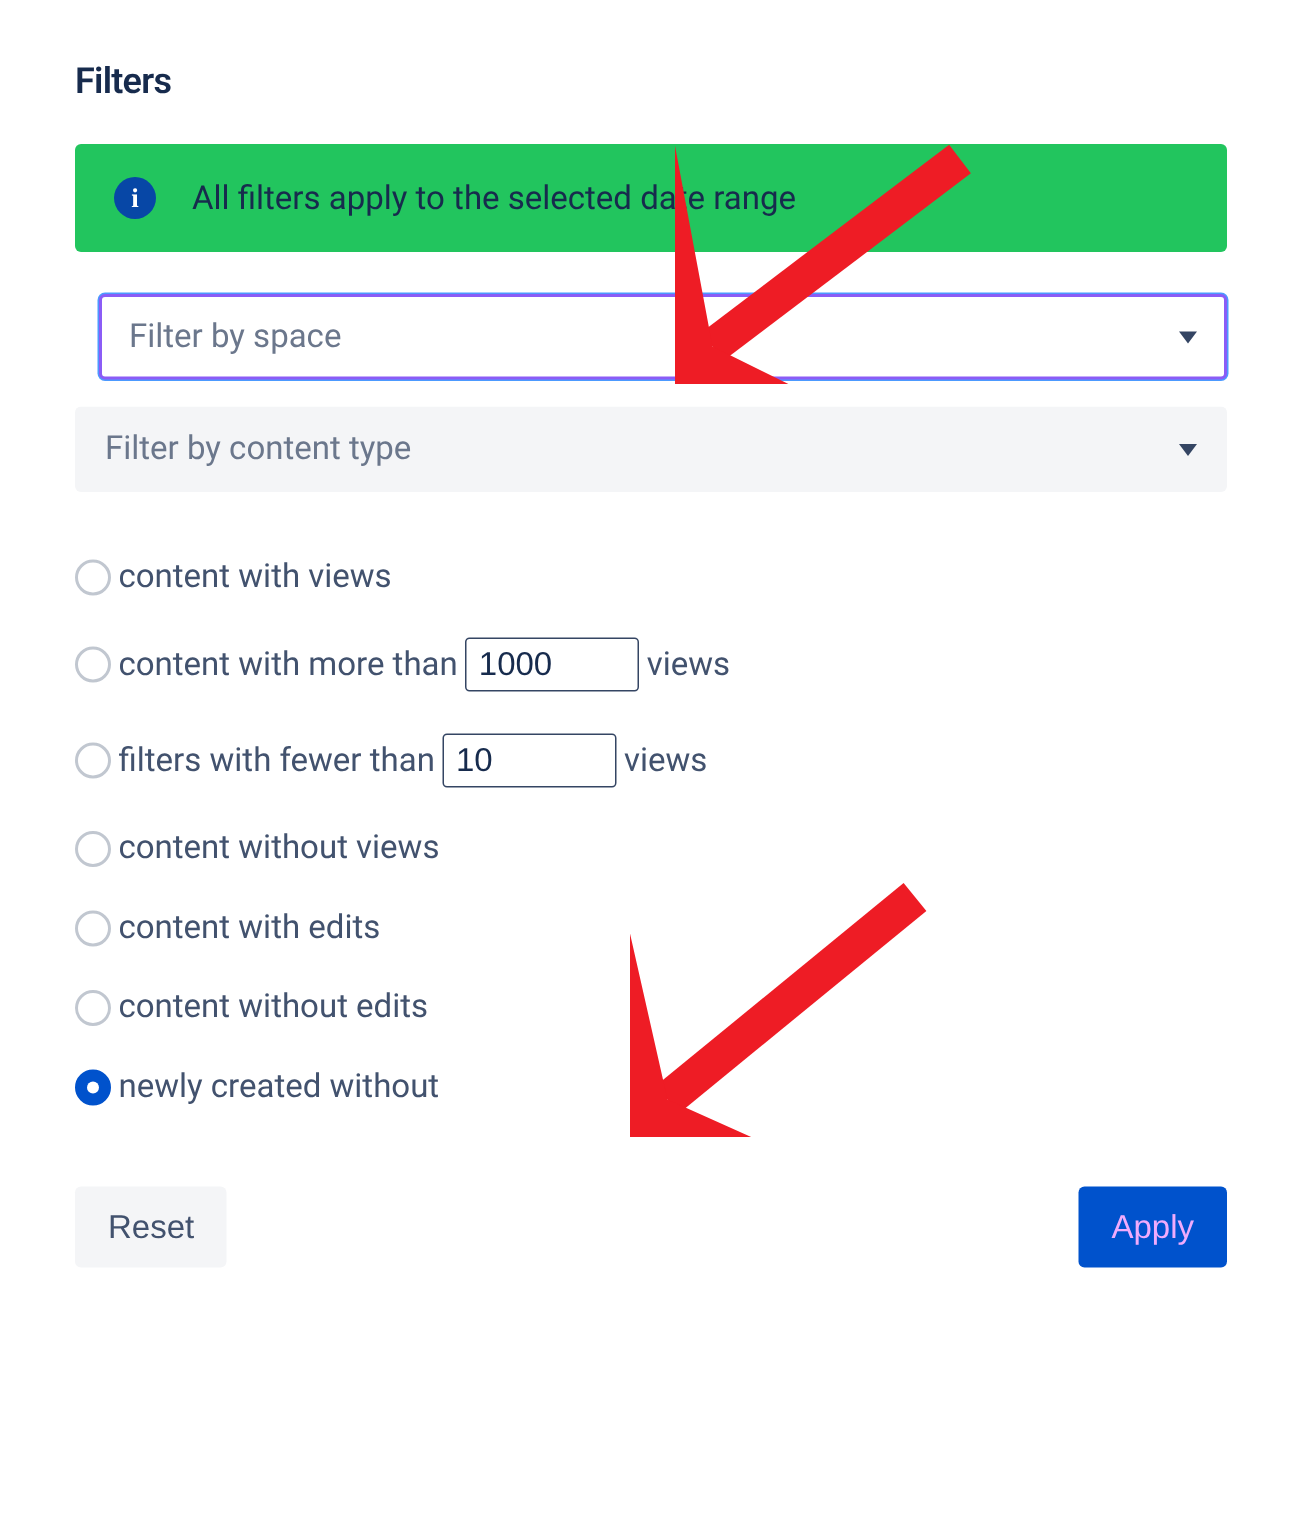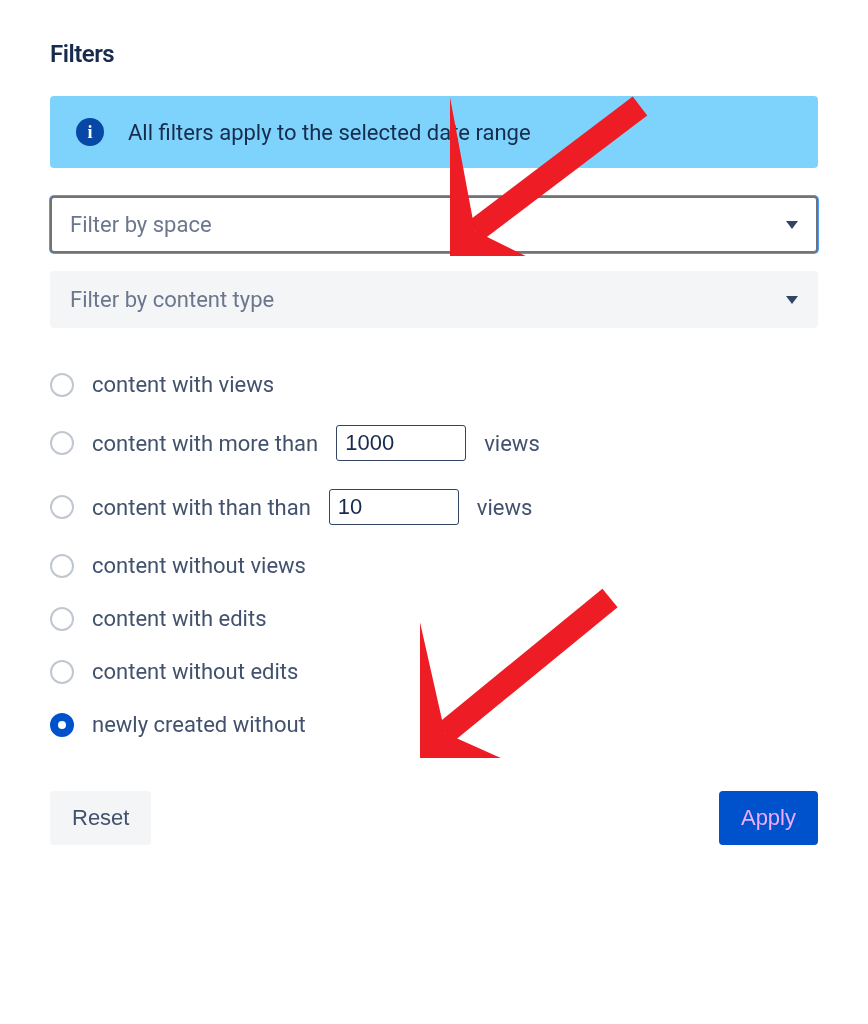--- a/index.html
+++ b/index.html
@@ -12,21 +12,21 @@
     background: #fff;
     width: 868px;
   }
   h1.title {
     font-size: 24px;
     font-weight: 600;
     margin: 0 0 28px 0;
     letter-spacing: -0.5px;
   }
   .info-banner {
-    background: #7dd3fc;
+    background: #22c55e;
     border-radius: 4px;
     padding: 22px 26px;
     display: flex;
     align-items: center;
     gap: 24px;
     margin-bottom: 28px;
   }
   .info-icon {
     width: 28px; height: 28px;
     border-radius: 50%;
@@ -47,40 +47,41 @@
     display:flex; align-items:center; justify-content:space-between;
     padding: 14px 18px;
     border-radius:4px;
     font-size:22px;
     color:#6B778C;
     cursor:pointer;
     margin-bottom: 18px;
   }
   .dropdown.focused {
     background:#fff;
-    border:2px solid #737373;
+    border:2px solid #8b5cf6;
     box-shadow: 0 0 0 1px #4C9AFF;
+    margin-left: 16px;
   }
   .dropdown.plain {
     background:#F4F5F7;
     border:2px solid transparent;
     gap:28px;
   }
   .chevron {
     width:0;height:0;
     border-left:6px solid transparent;
     border-right:6px solid transparent;
     border-top:8px solid #344563;
   }
 
   .radio-group { margin-top: 30px; }
   .radio-row {
     display:flex; align-items:center;
     padding: 14px 0;
-    gap:18px;
+    gap:5px;
     color:#42526E;
     font-size:22px;
   }
   .radio {
     width:24px;height:24px;
     border-radius:50%;
     border:2px solid #C1C7D0;
     flex:0 0 24px;
     display:flex;align-items:center;justify-content:center;
     cursor:pointer;
@@ -88,21 +89,21 @@
   }
   .radio.checked {
     border-color:#0052CC;
     background:#0052CC;
   }
   .radio.checked::after{
     content:"";
     width:8px;height:8px;border-radius:50%;background:#fff;
   }
   .num-input {
-    width:130px;
+    width:116px;
     font-size:22px;
     padding:4px 8px;
     border:1px solid #344563;
     border-radius:3px;
     color:#172B4D;
   }
 
   .buttons {
     display:flex; justify-content:space-between; gap:16px;
     margin-top: 40px;
@@ -164,21 +165,21 @@
 
   <label class="radio-row">
     <span class="radio"></span>
     <span>content with more than</span>
     <input class="num-input" value="1000" style="">
     <span>views</span>
   </label>
 
   <label class="radio-row">
     <span class="radio"></span>
-    <span>content with than than</span>
+    <span>filters with fewer than</span>
     <input class="num-input" value="10" style="">
     <span>views</span>
   </label>
 
   <label class="radio-row">
     <span class="radio"></span>
     <span>content without views</span>
   </label>
 
   <label class="radio-row">

